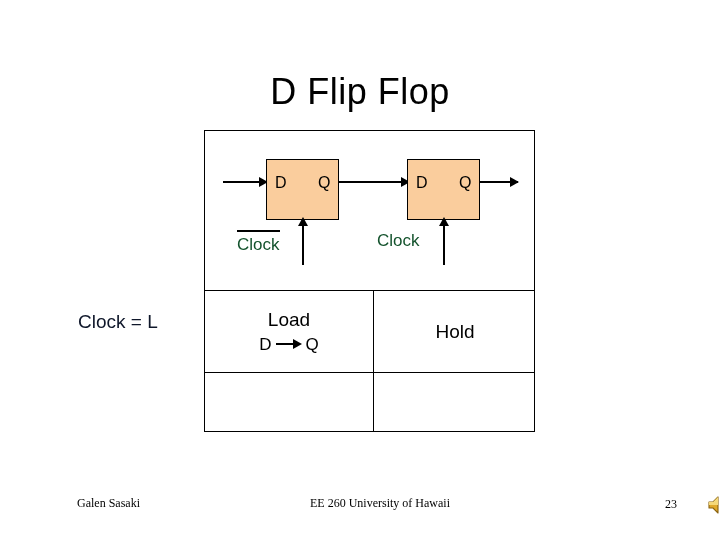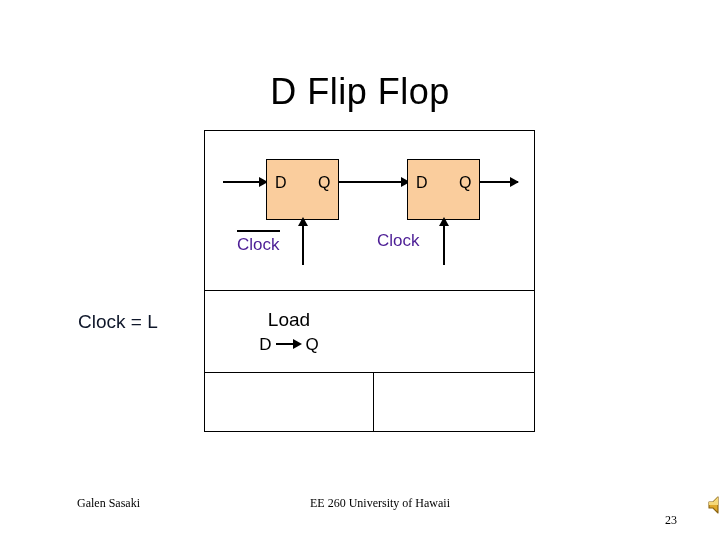--- a/index.html
+++ b/index.html
@@ -181,21 +181,21 @@
   #wire-clk1-v    { left: 97px;  top: 89px;  height: 45px; }
   #wire-clk1-head { left: 93px;  top: 86px; }
   #wire-clk2-v    { left: 238px; top: 89px;  height: 45px; }
   #wire-clk2-head { left: 234px; top: 86px; }
 
   .clock-label {
     position: absolute;
     font-size: 17px;
     line-height: 21px;
     white-space: nowrap;
-    color: #4c1d95;
+    color: #14532d;
   }
   #clock-label-1 { left: 32px;  top: 99px; }
   #clock-label-2 { left: 172px; top: 99px; }
   .overbar {
     display: inline-block;
     border-top: 2.4px solid #000000;
     padding-top: 2px;
   }
 
   
@@ -205,21 +205,21 @@
     top: 492px;
     width: 720px;
     height: 40px;
     font-family: "Liberation Serif", serif;
     font-size: 12px;
     color: #000000;
     margin-left: 20px;
   }
   #footer-author { position: absolute; left: 57px;  top: 4px; white-space: nowrap; }
   #footer-center { position: absolute; left: 0; top: 4px; width: 720px; text-align: center; }
-  #footer-page   { position: absolute; left: 640px; top: 21px; width: 22px; text-align: center; }
+  #footer-page   { position: absolute; left: 640px; top: 5px; width: 22px; text-align: center; }
   #sound-icon    { position: absolute; left: 686px; top: 0px; width: 26px; height: 26px; }
 </style>
 </head>
 <body>
 
 <div id="slide-title">D Flip Flop</div>
 
 <div id="row-label-clock-l">Clock = L</div>
 
 <div id="truth-table">
@@ -258,20 +258,23 @@
   </div>
 
   <div class="tt-row" id="tt-row-states">
     <div class="tt-cell tt-cell-left">
       <div class="cell-title">Load</div>
       <div class="cell-sub">
         <span>D</span>
         <span class="sub-arrow"></span>
         <span>Q</span>
       </div>
+    </div>
+    <div class="tt-cell tt-cell-right">
+      <div class="cell-title">Hold</div>
     </div>
   </div>
 
   <div class="tt-row" id="tt-row-blank">
     <div class="tt-cell tt-cell-left"></div>
     <div class="tt-cell tt-cell-right"></div>
   </div>
 
 </div>
 

